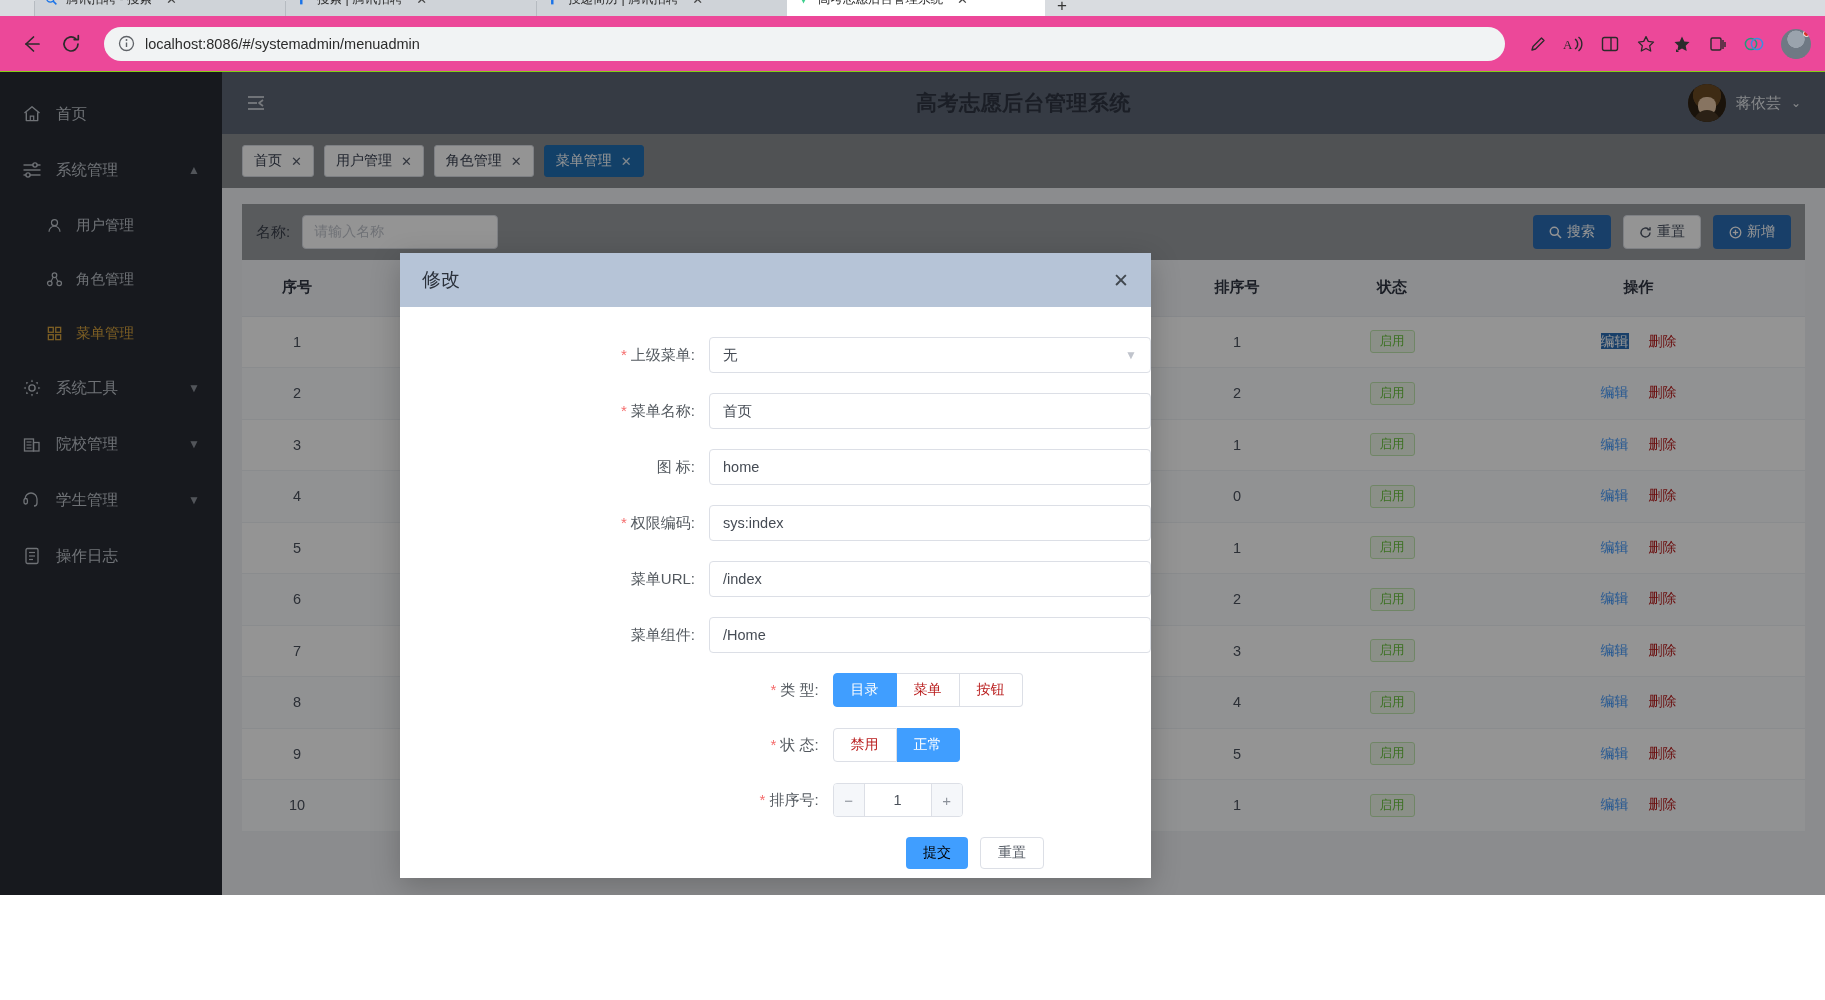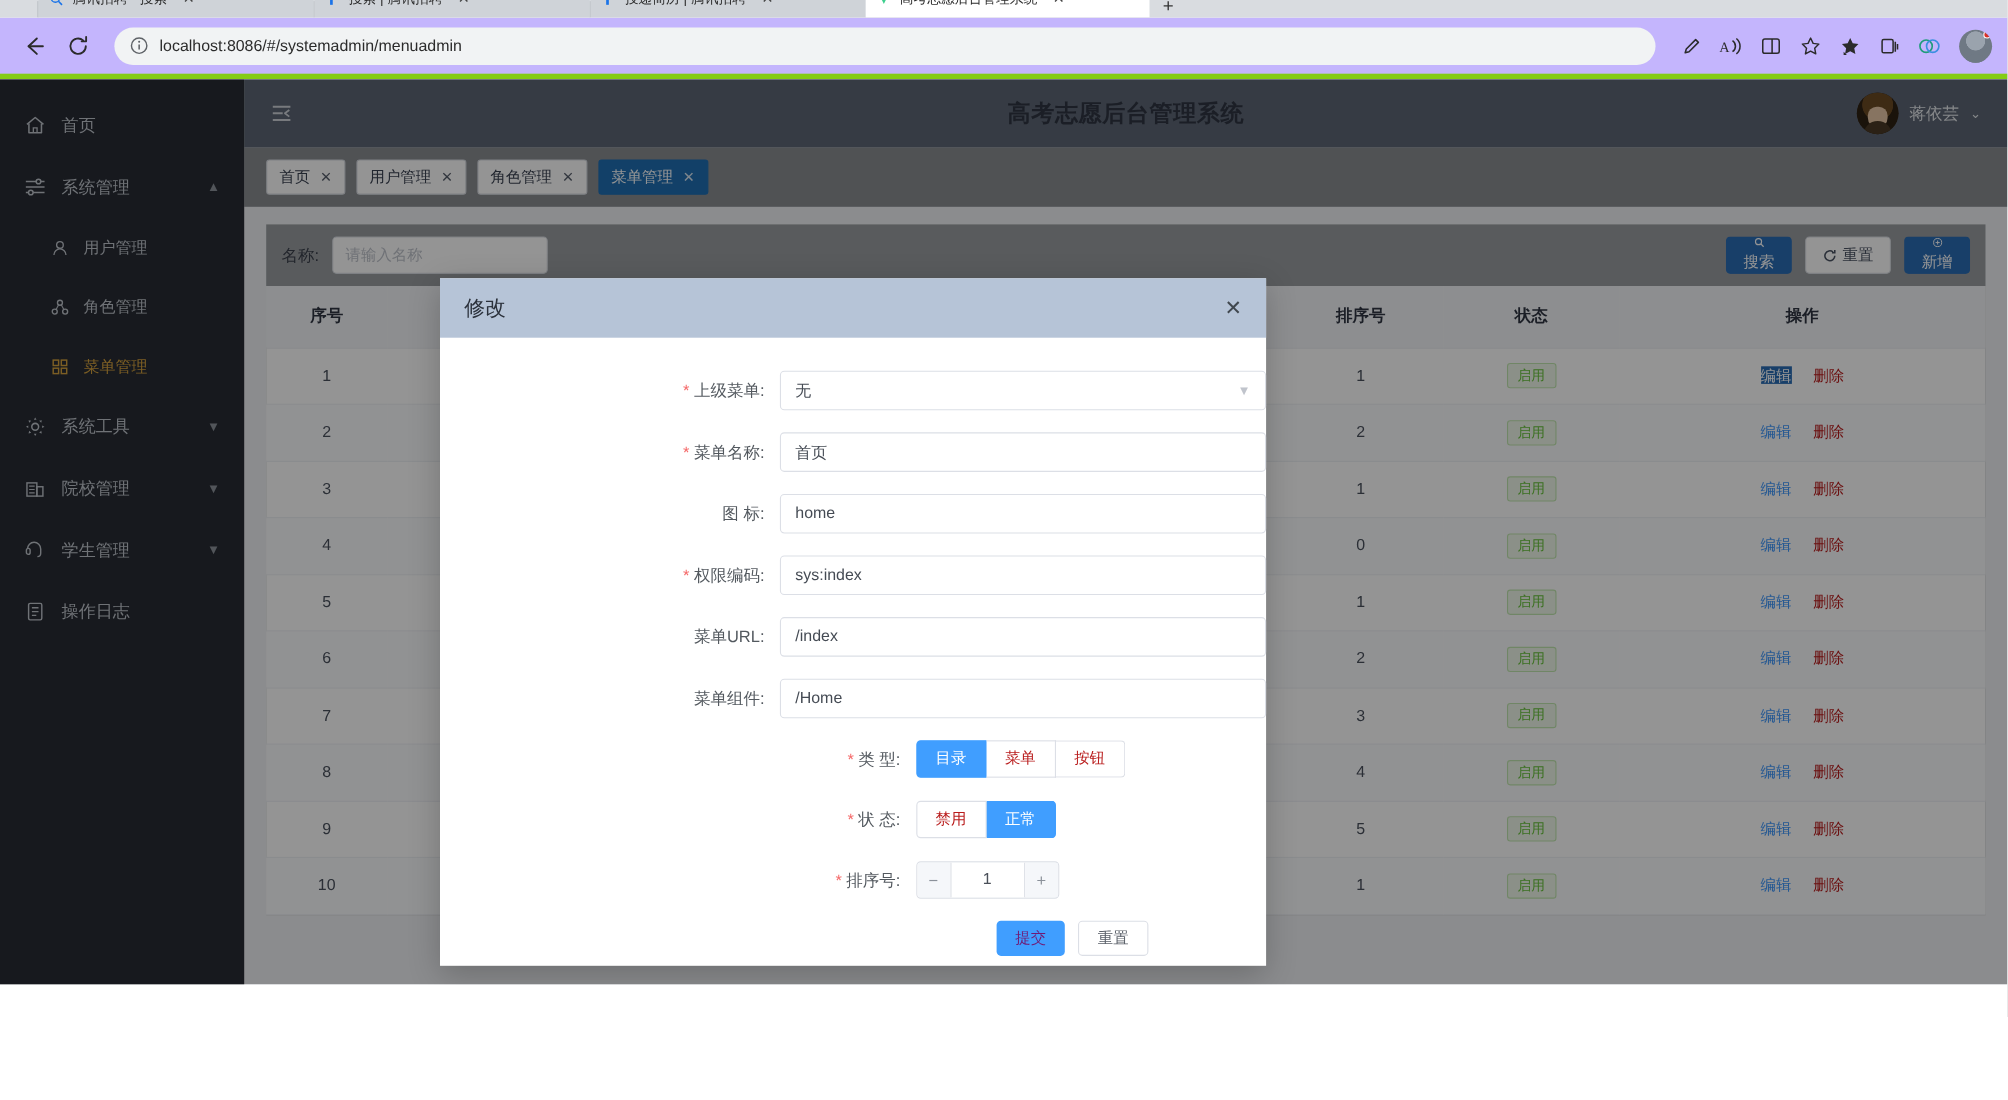--- a/index.html
+++ b/index.html
@@ -21,22 +21,22 @@
     border-radius: 7px 7px 0 0; position: relative; white-space: nowrap;
   }
   .tab.inactive { background: #cfd3d8; }
   .tab.active { background: #fff; }
   .tab-ico { width: 13px; height: 13px; flex: none; display:block; }
   .tab-x { font-size: 13px; color: #444; margin-left: 6px; }
   .tab-sep { width:1px; height:15px; background:#b6bbc1; align-self:center; }
   .tab-new { font-size: 17px; color:#333; padding: 0 12px; margin-top:-17px; }
 
   .navbar {
-    height: 56px; background: #c4b5fd; display: flex; align-items: center;
-    padding: 0 14px; gap: 6px; border-bottom: 5px solid #84cc16;
+    height: 56px; background: #ec4899; display: flex; align-items: center;
+    padding: 0 14px; gap: 6px; border-bottom: 1px solid #84cc16;
   }
   .nav-btn {
     width: 34px; height: 34px; display: flex; align-items: center;
     justify-content: center; border-radius: 5px; color: #2b2b2b; flex: none;
   }
   .omnibox {
     flex: 1; height: 34px; background: #f1f3f4; border-radius: 17px;
     display: flex; align-items: center; padding: 0 14px; gap: 10px;
     margin: 0 10px; min-width: 0;
   }
@@ -104,21 +104,21 @@
 
   .searchrow { display: flex; align-items: center; height: 56px; gap: 12px;
                padding: 0 14px; }
   .lbl { font-size: 15px; color: #3b414c; }
   .inp { height: 34px; width: 196px; border: 1px solid #d9dde3; border-radius: 4px;
          background: #fff; font-size: 14px; color: #c0c4cc; display: flex;
          align-items: center; padding: 0 11px; }
   .sp { flex: 1; }
   .btn { height: 34px; border-radius: 4px; font-size: 14px; display: inline-flex;
          align-items: center; gap: 5px; padding: 0 15px; border: 1px solid transparent; }
-  .btn-primary { background: #2a6db5; color: #fff; flex-direction: column; }
+  .btn-primary { background: #2a6db5; color: #fff; }
   .btn-plain { background: #fff; color: #4b5363; border-color: #d9dde3; }
 
   table.grid { width: 100%; border-collapse: collapse; background: #fff; }
   table.grid th { height: 56px; font-size: 15px; font-weight: bold; color: #2f3542;
                   background: #f3f5f8; border-bottom: 1px solid #e9ecf1; }
   table.grid td { height: 51.5px; font-size: 14.5px; color: #4a515d; text-align: center;
                   border-bottom: 1px solid #eef1f5; }
   table.grid tr.alt td { background: #fafbfd; }
   .tag { display: inline-block; padding: 2px 9px; font-size: 12.5px; color: #67c23a;
          background: #f0f9eb; border: 1px solid #c2e7b0; border-radius: 3px; }
@@ -160,21 +160,21 @@
              border-radius: 4px; overflow: hidden; }
   .st-btn { width: 30px; display: flex; align-items: center; justify-content: center;
             background: #f5f7fa; color: #8b919a; font-size: 15px; }
   .st-val { width: 68px; display: flex; align-items: center; justify-content: center;
             font-size: 14.5px; color: #4a5059; background: #fff;
             border-left: 1px solid #dcdfe6; border-right: 1px solid #dcdfe6; }
   .modal-foot { display: flex; justify-content: flex-end; gap: 12px;
                 padding: 4px 107px 24px 0; }
   .mbtn { height: 32px; padding: 0 17px; font-size: 14px; border-radius: 4px;
           display: flex; align-items: center; }
-  .mbtn.primary { background: #409eff; color: #701a75; }
+  .mbtn.primary { background: #409eff; color: #000000; }
   .mbtn.plain { background: #fff; color: #5a6069; border: 1px solid #dcdfe6; }
 </style>
 </head>
 <body>
 
 <div class="browser">
 
   <div class="tabstrip">
     <div style="width:34px"></div>
     <div class="tab-sep"></div>

